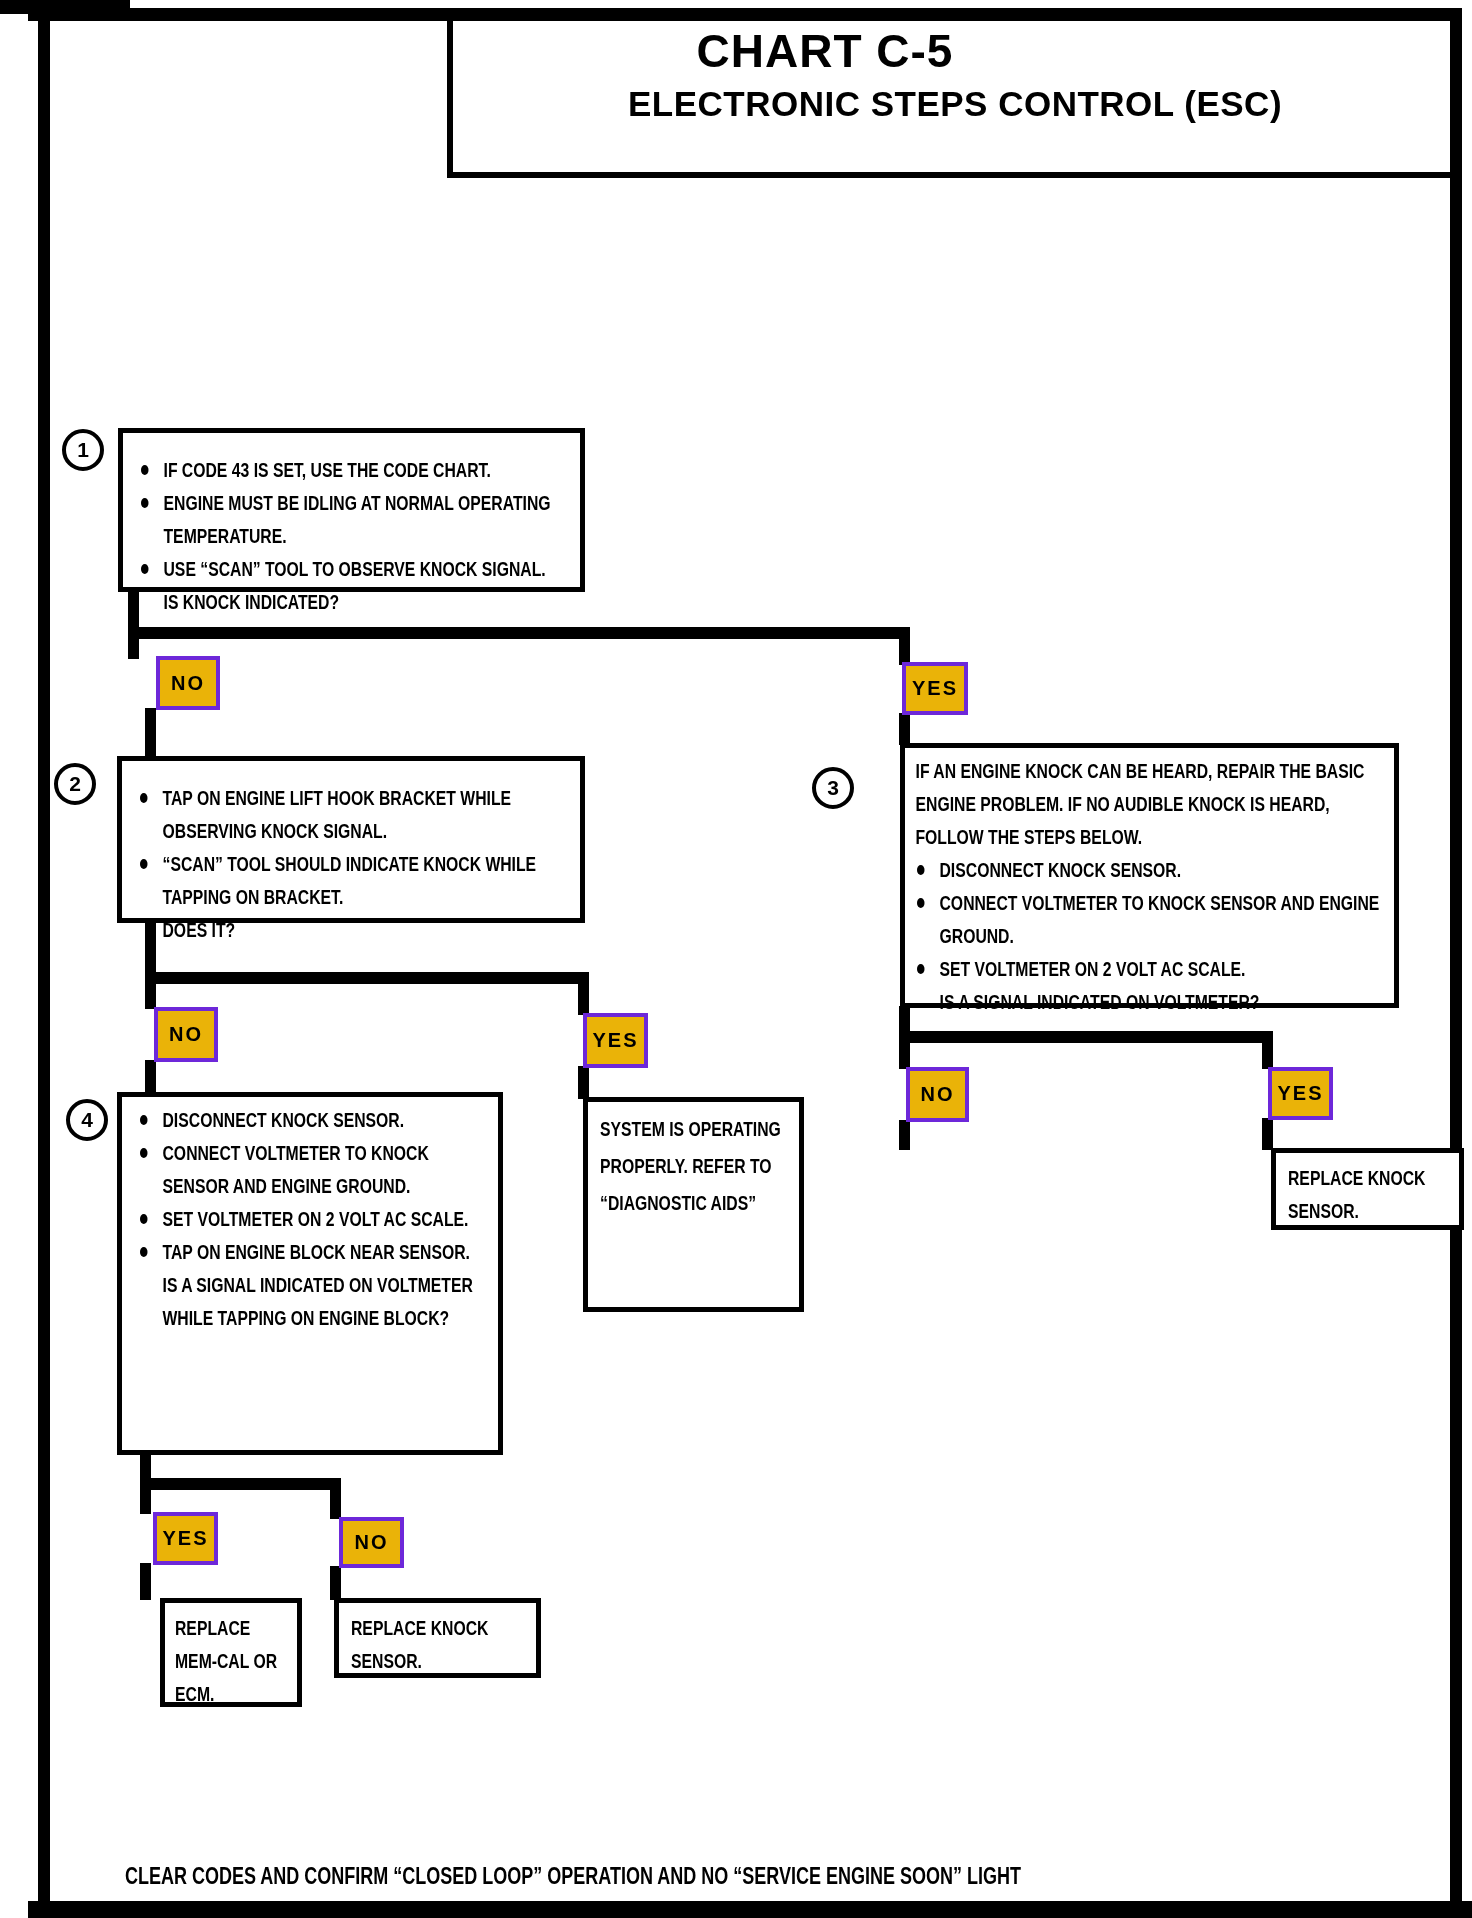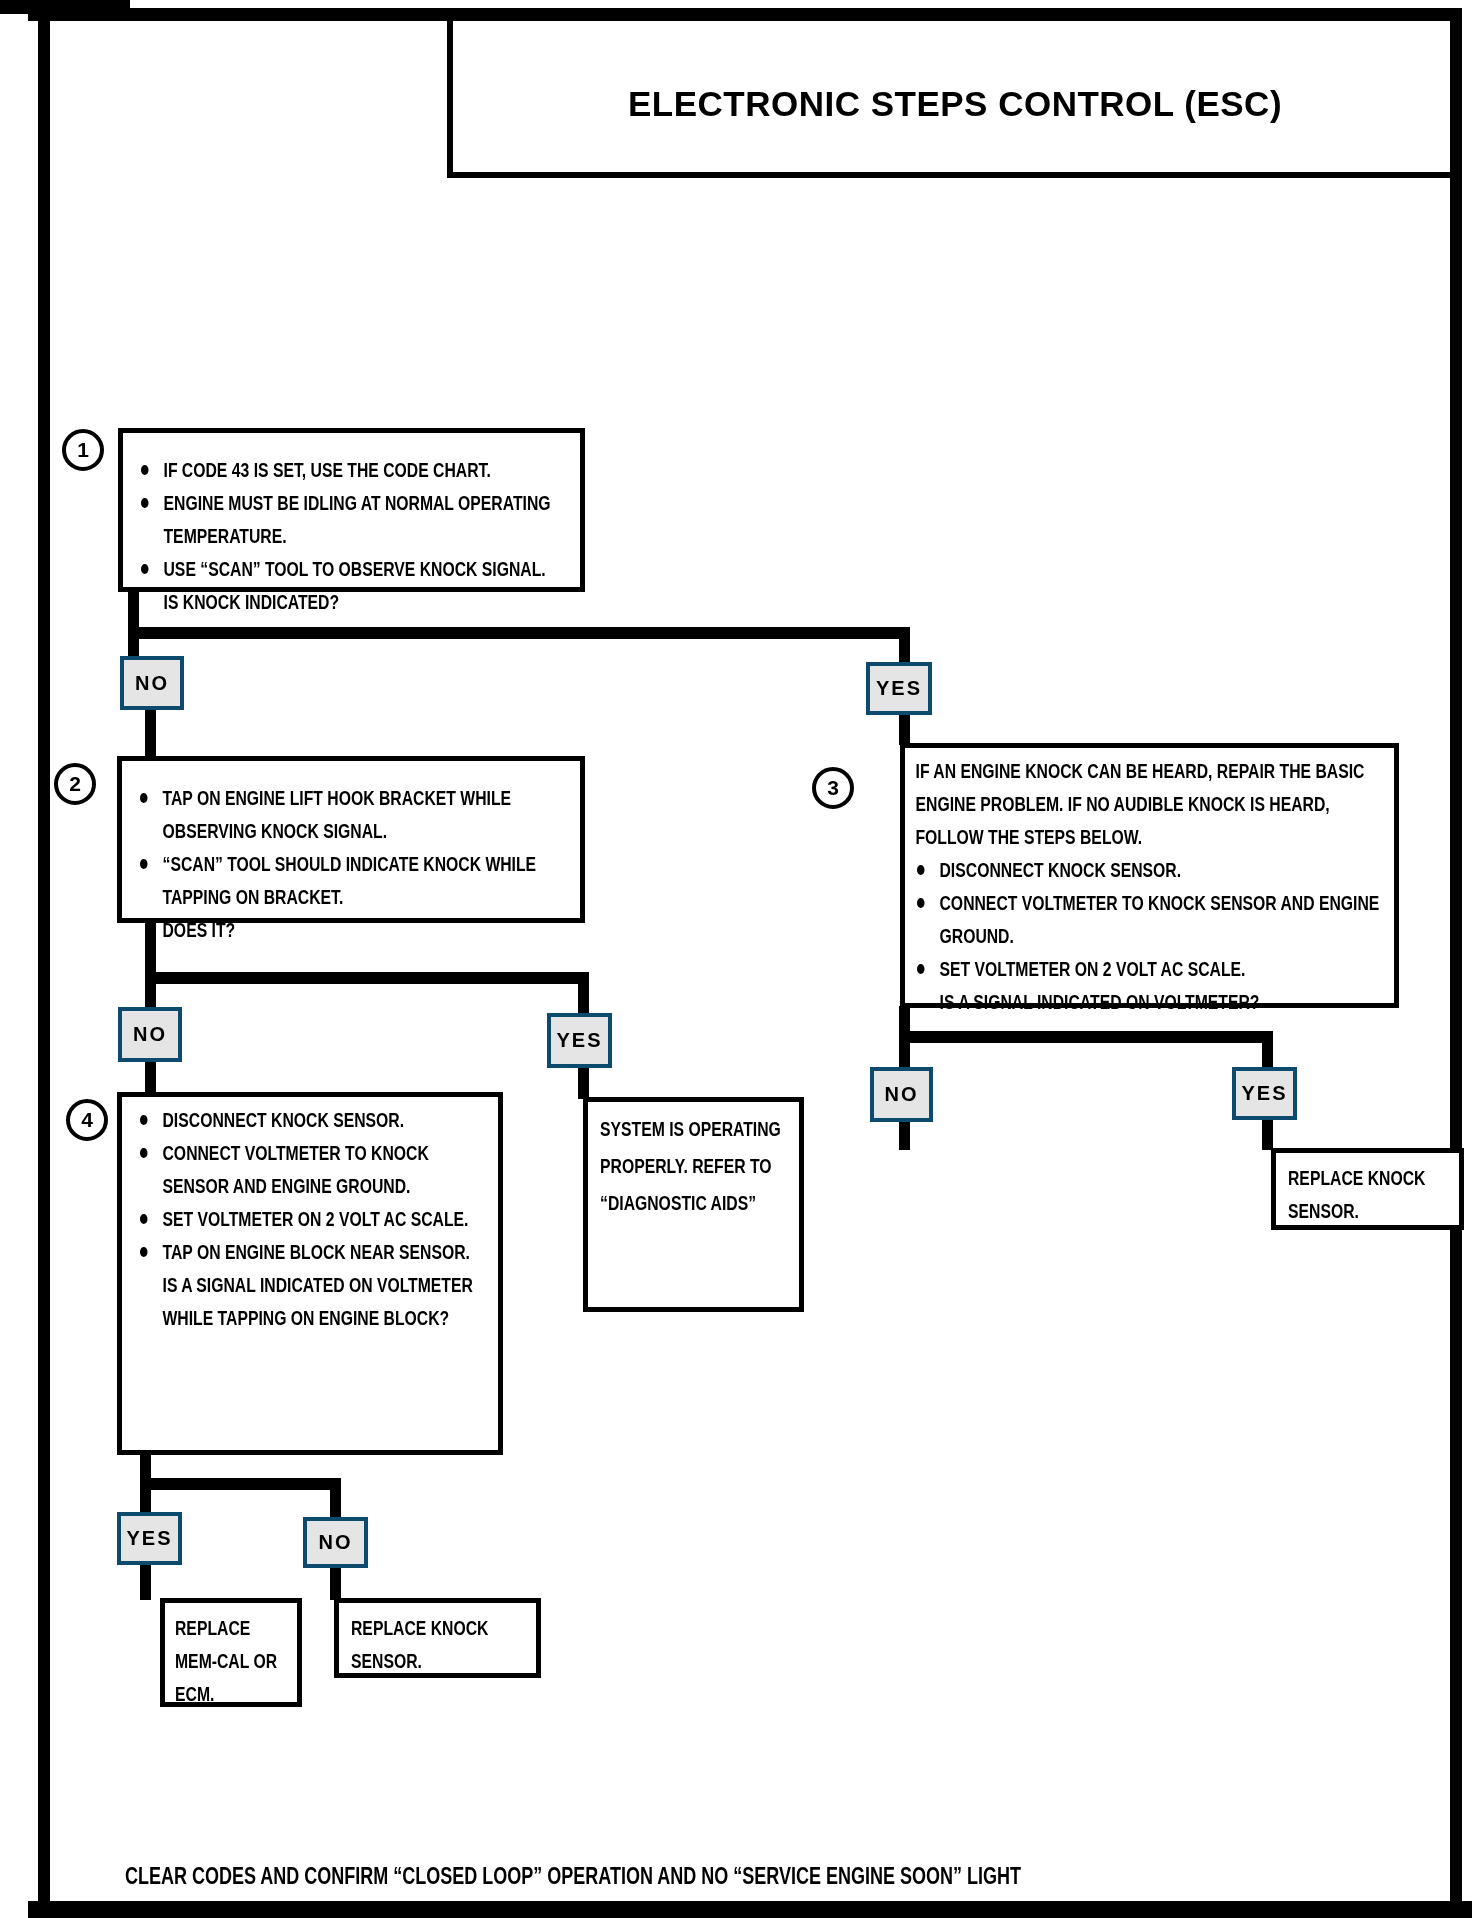--- a/index.html
+++ b/index.html
@@ -34,23 +34,23 @@
     margin:12px 20px 0 24px;
   }
   .btext{flex:1;padding-right:4px;}
   .q{margin-left:54px;padding-right:4px;}
   .intro{padding:0 6px 0 14px;}
   .b2 .dot{margin-left:16px;}
   .b2 .q{margin-left:46px;}
   .term{padding:8px 6px 0 12px;margin-left:36px;}
   
   .decision{
-    position:absolute;border:4px solid #0c4a6e;background:#e5e5e5;box-sizing:border-box;
+    position:absolute;border:4px solid #6d28d9;background:#eab308;box-sizing:border-box;
     display:flex;align-items:center;justify-content:center;
-    font-weight:bold;font-size:20px;letter-spacing:2px;
+    font-weight:bold;font-size:20px;letter-spacing:2px;margin-left:36px;
   }
   
   .circ{
     position:absolute;width:42px;height:42px;border:4px solid #000;border-radius:50%;
     box-sizing:border-box;background:#fff;display:flex;align-items:center;justify-content:center;
     font-weight:bold;font-size:21px;
   }
   
   .footer-note{
     position:absolute;left:125px;top:1862px;white-space:nowrap;
@@ -65,20 +65,21 @@
 <div id="page">
 
   <div class="frame" style="left:0;top:0;width:130px;height:14px;"></div>
   <div class="frame" style="left:28px;top:8px;width:1434px;height:13px;"></div>
   <div class="frame" style="left:38px;top:8px;width:12px;height:1900px;"></div>
   <div class="frame" style="left:1450px;top:8px;width:12px;height:1900px;"></div>
   <div class="frame" style="left:28px;top:1901px;width:1444px;height:17px;"></div>
 
   <div class="frame" style="left:447px;top:8px;width:6px;height:170px;"></div>
   <div class="frame" style="left:447px;top:172px;width:1015px;height:6px;"></div>
+  <div class="title-main">CHART C-5</div>
   <div class="title-sub">ELECTRONIC STEPS CONTROL (ESC)</div>
 
   <div class="ln" style="left:128px;top:588px;width:11px;height:51px;"></div>
   <div class="ln" style="left:128px;top:627px;width:782px;height:12px;"></div>
   <div class="ln" style="left:128px;top:639px;width:11px;height:20px;"></div>
   <div class="ln" style="left:899px;top:639px;width:11px;height:26px;"></div>
   <div class="ln" style="left:145px;top:708px;width:11px;height:50px;"></div>
   <div class="ln" style="left:899px;top:713px;width:11px;height:32px;"></div>
   <div class="ln" style="left:145px;top:921px;width:11px;height:63px;"></div>
   <div class="ln" style="left:145px;top:972px;width:444px;height:12px;"></div>

